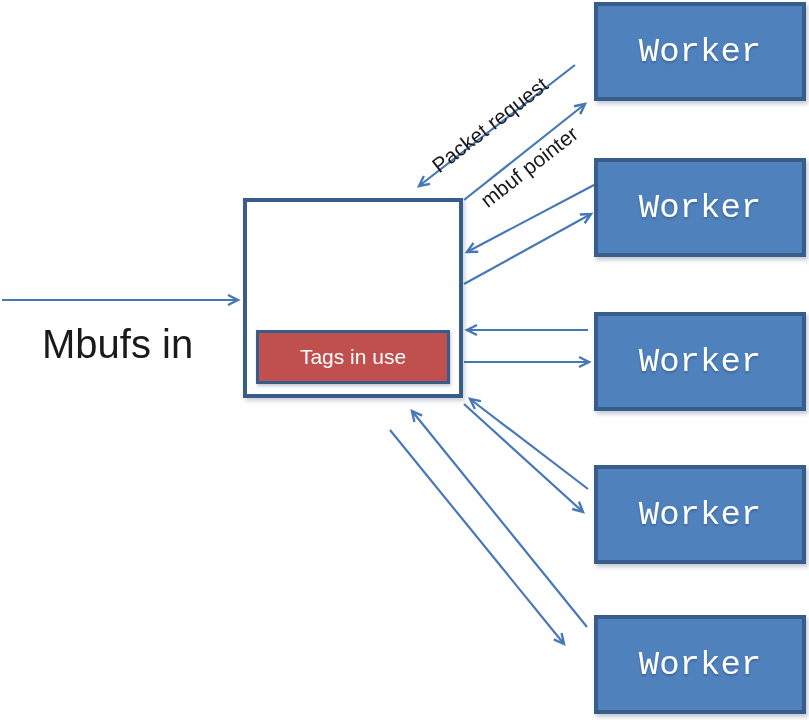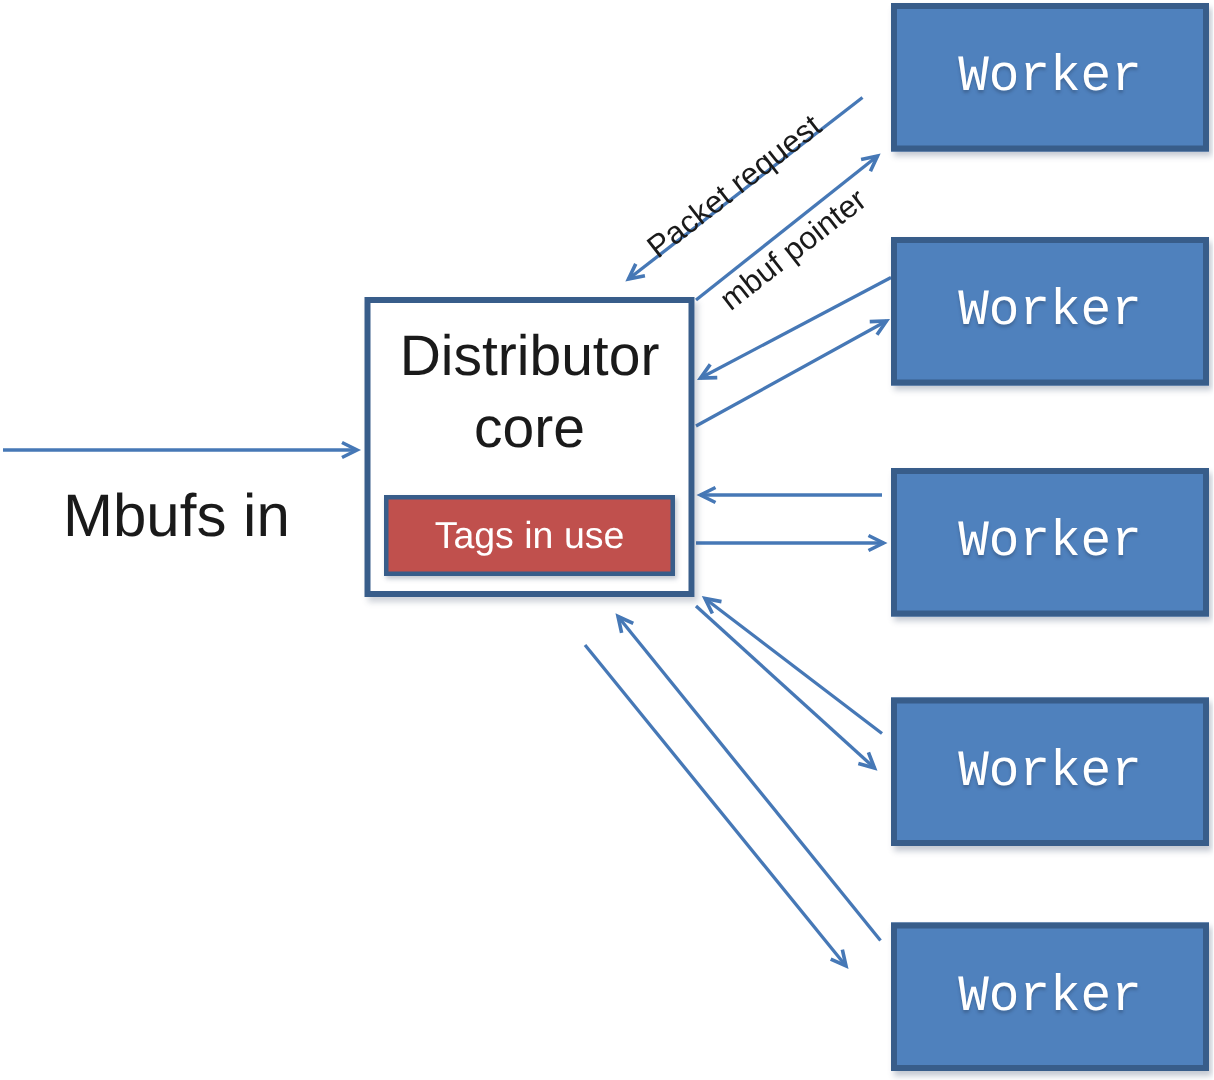--- a/index.html
+++ b/index.html
@@ -21,21 +21,21 @@
   }
   .dist-label {
     margin-top:12px; text-align:center;
     font-size:38px; line-height:48px; color:var(--text-dark);
   }
   .tags {
     position:absolute; left:9px; right:9px; bottom:10px; height:54px;
     box-sizing:border-box; background:var(--tags-fill);
     border:3px solid var(--box-border);
     display:flex; align-items:center; justify-content:center;
-    color:var(--text-light); font-size:25px;
+    color:var(--text-light); font-size:21px;
     box-shadow:1px 2px 3px rgba(60,75,105,0.3);
   }
 
   .worker {
     left:594px; width:212px; height:99px;
     background:var(--worker-fill); border:4px solid var(--box-border);
     display:flex; align-items:center; justify-content:center;
     color:var(--text-light); font-size:34px;
     text-shadow:0 2px 2px rgba(40,60,90,0.35);
     box-shadow:2px 3px 4px rgba(60,75,105,0.3);
@@ -82,21 +82,20 @@
       <line x1="587" y1="627" x2="412" y2="411" class="arrow-line" marker-end="url(#ah)"></line>
       <line x1="390" y1="430" x2="564" y2="644" class="arrow-line" marker-end="url(#ah)"></line>
     </svg>
 
   <div class="mbufs-label">Mbufs in</div>
 
   <div class="arrow-label label-packet-request">Packet request</div>
   <div class="arrow-label label-mbuf-pointer">mbuf pointer</div>
 
   <div class="box distributor">
-    <div class="dist-label">Distributor core</div>
     <div class="tags">
       <span>Tags in use</span>
     </div>
   </div>
 
   <div class="box worker worker-1">
     <span>Worker</span>
   </div>
   <div class="box worker worker-2">
     <span>Worker</span>

